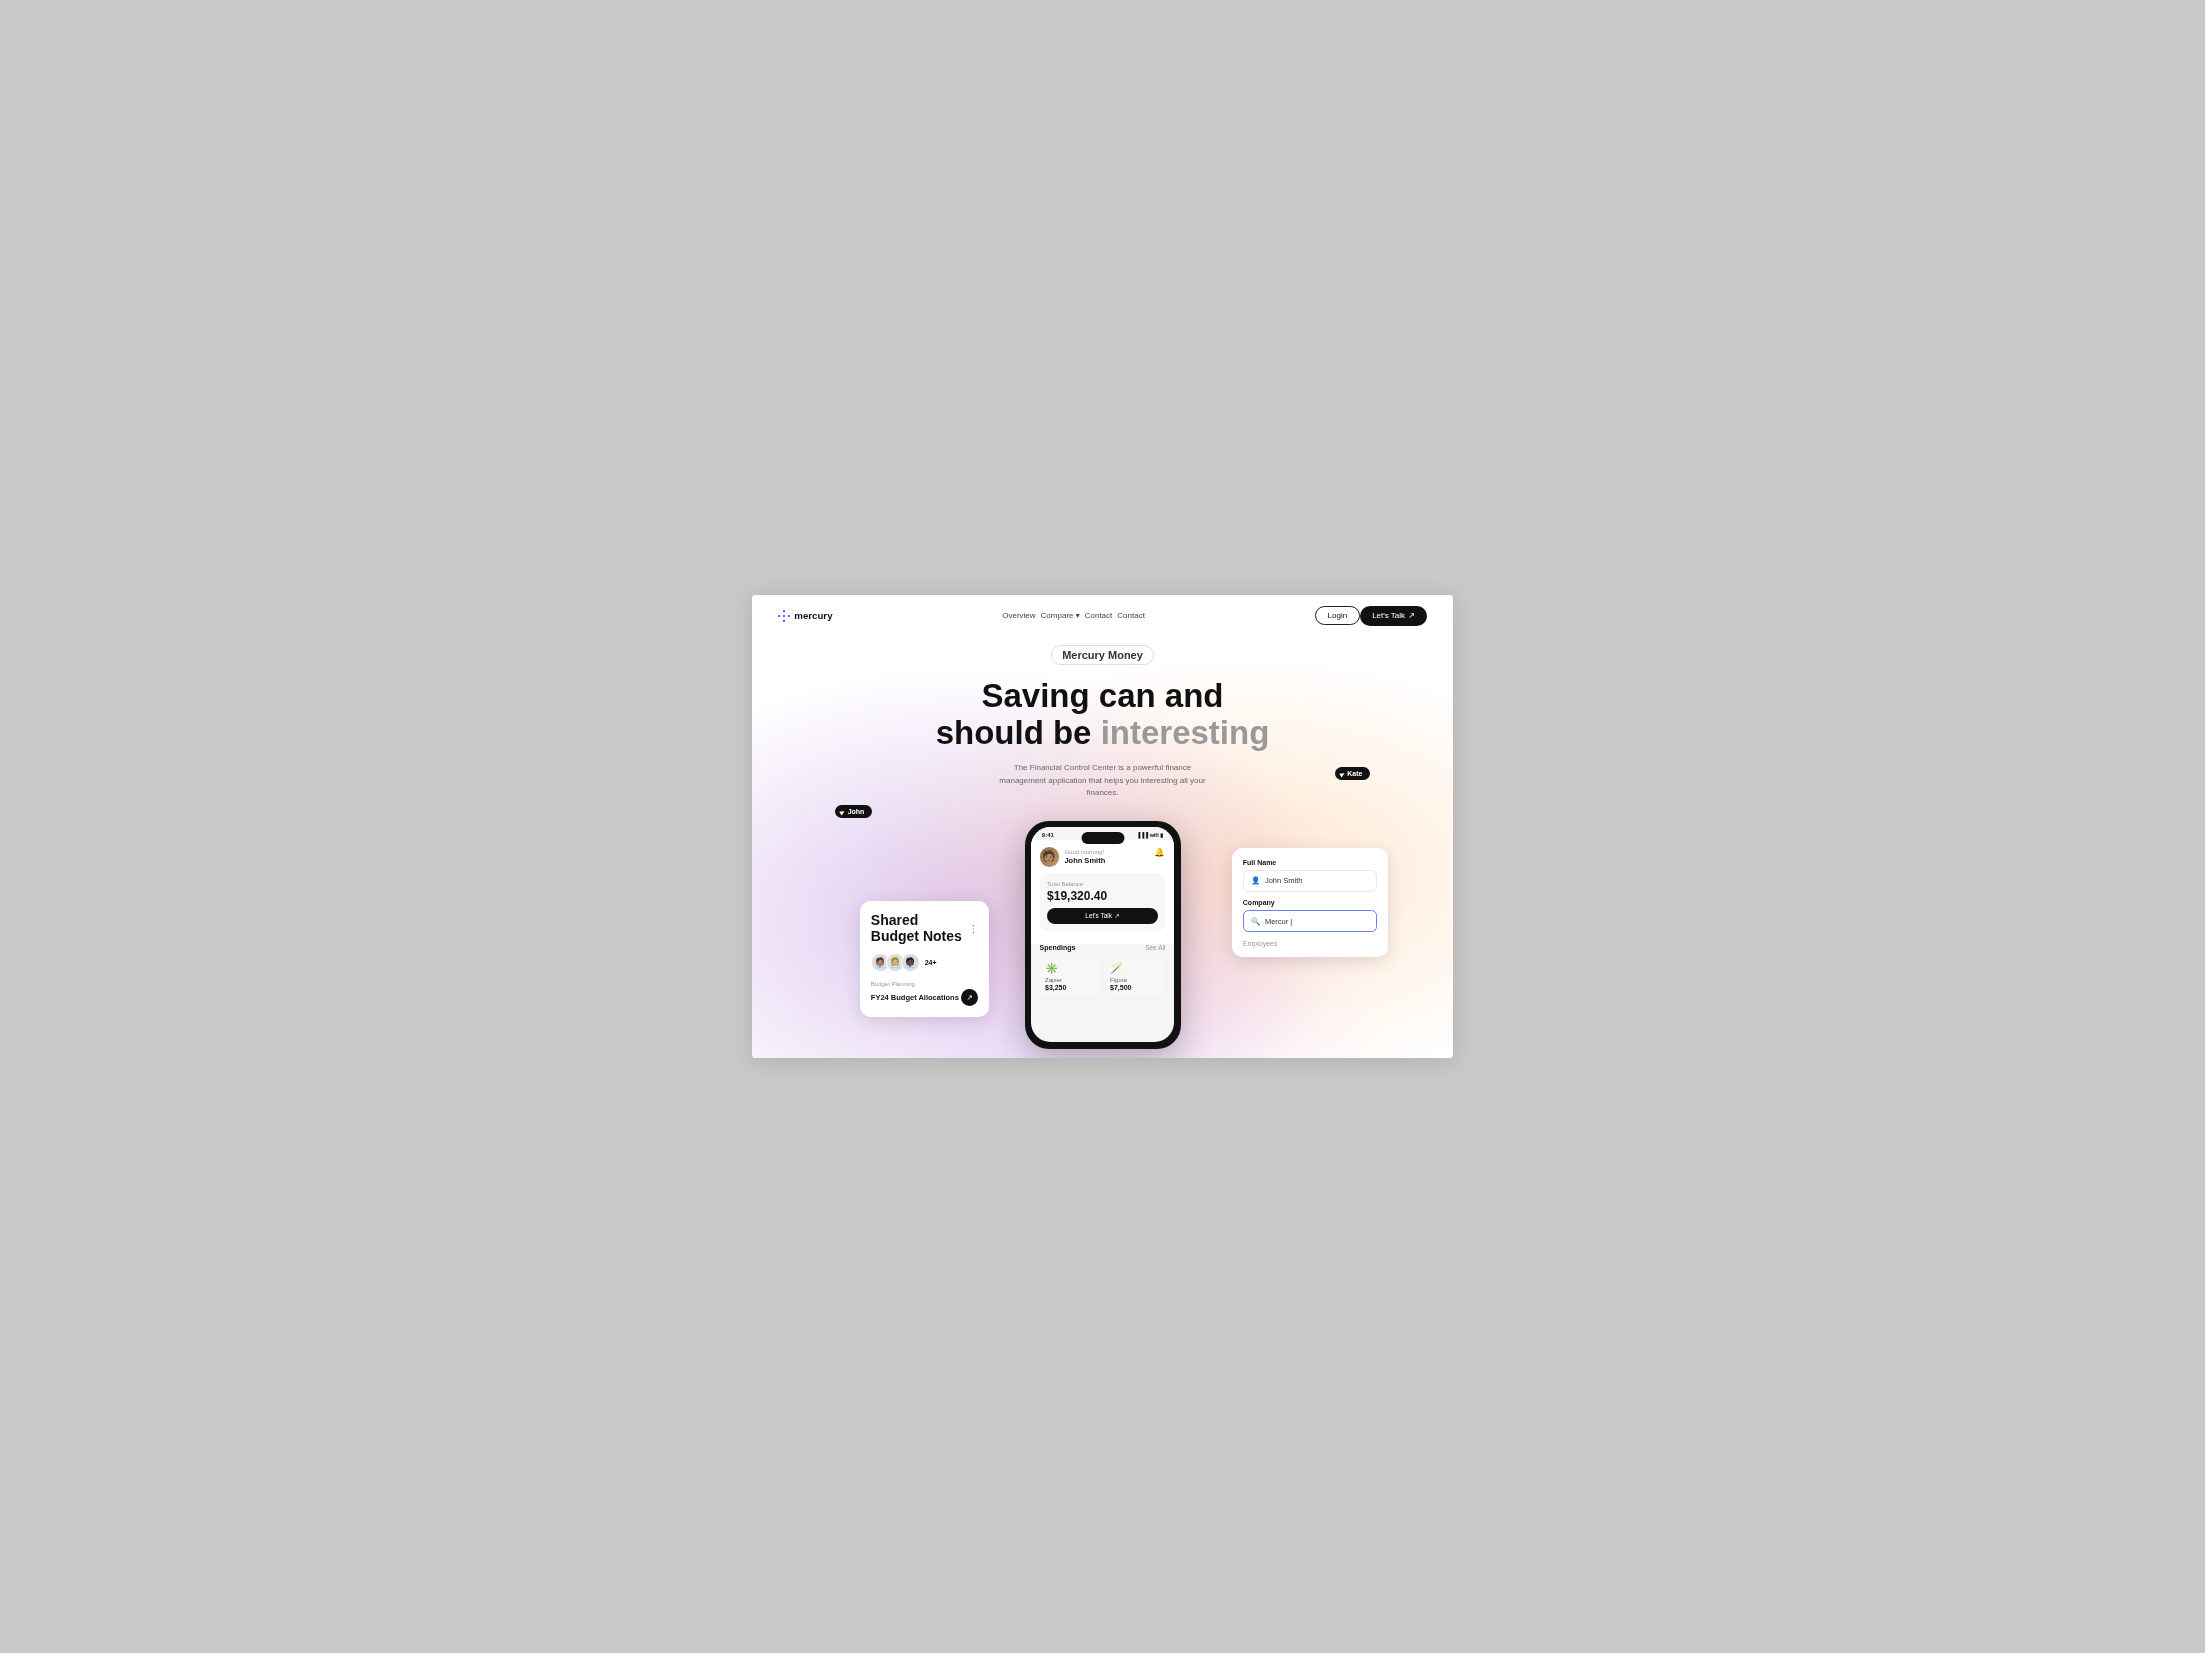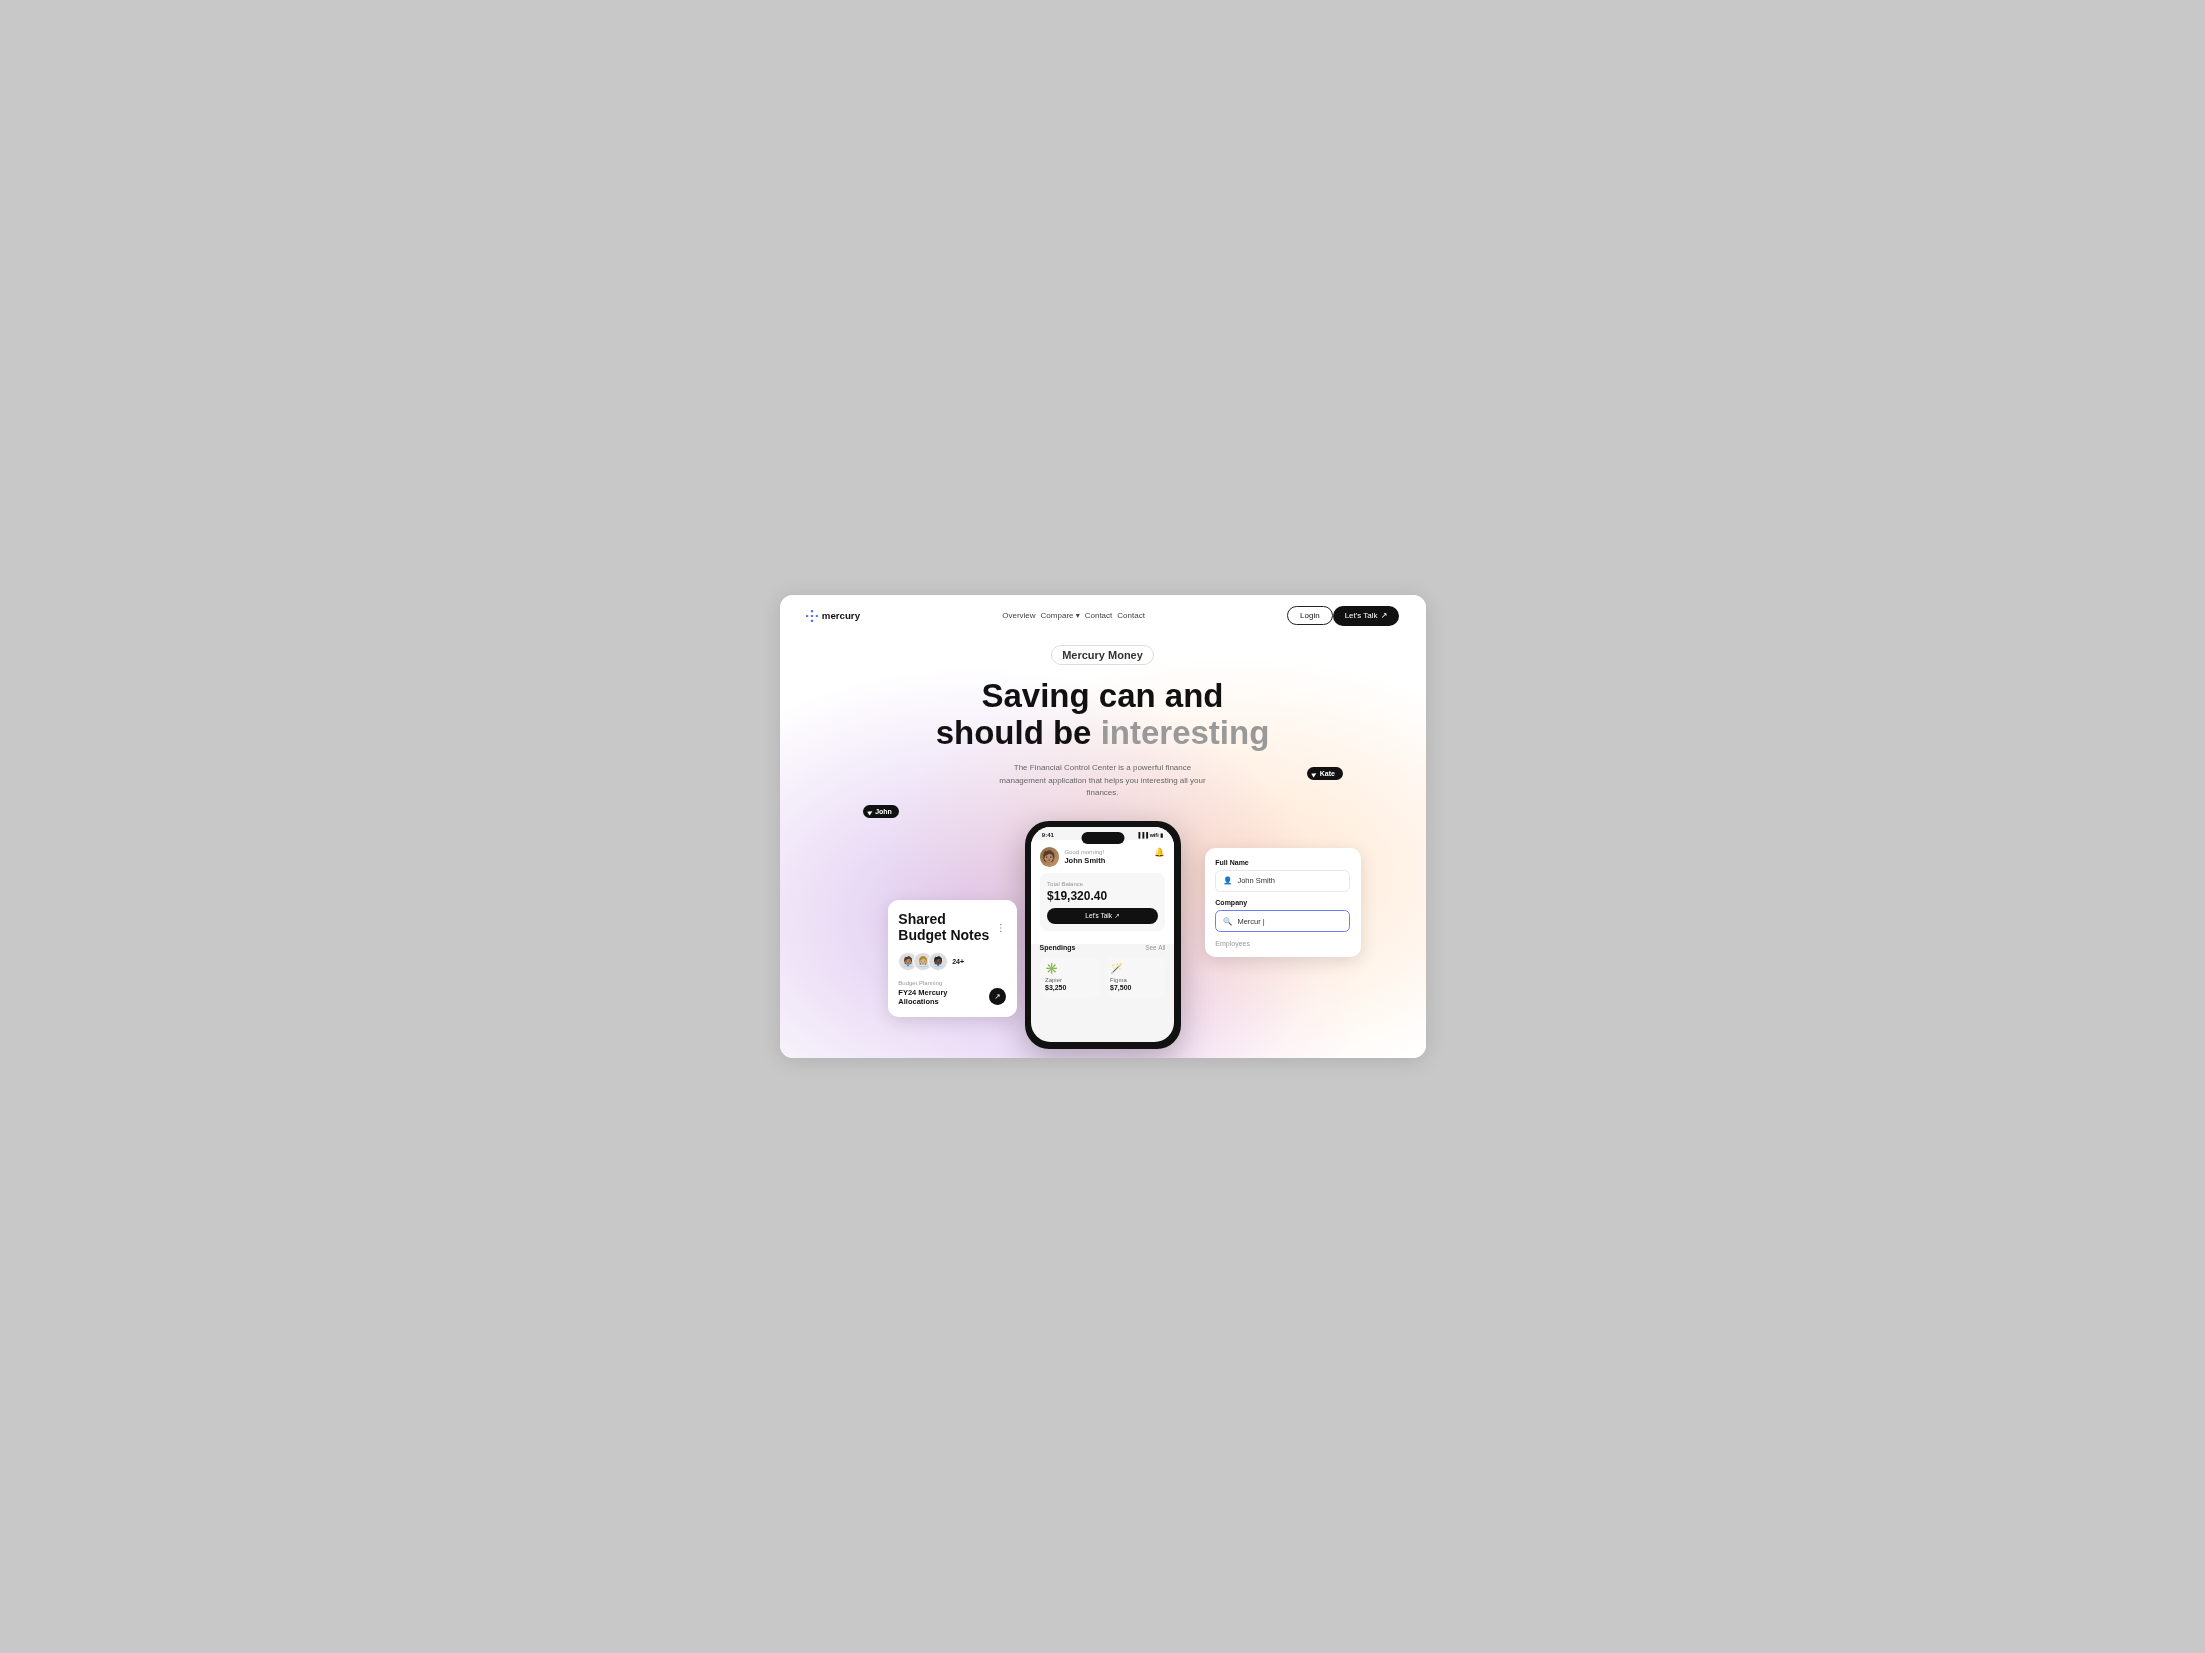--- a/index.html
+++ b/index.html
@@ -5,24 +5,24 @@
     * { box-sizing: border-box; margin: 0; padding: 0; }
     body {
       background: #c8c8c8;
       display: flex;
       align-items: center;
       justify-content: center;
       min-height: 100vh;
       font-family: -apple-system, BlinkMacSystemFont, 'Segoe UI', sans-serif;
     }
     .page-wrapper {
-      width: 646px;
+      width: 701px;
       min-height: 463px;
       background: #fff;
-      border-radius: 13px;
+      border-radius: 4px;
       overflow: hidden;
       position: relative;
       box-shadow: 0 2.2px 21.5px rgba(0,0,0,0.12);
     }
 
     
     .nav {
       display: flex;
       align-items: center;
       justify-content: space-between;
@@ -502,21 +502,21 @@
         <span class="card-dots">⋮</span>
       </div>
       <div class="avatar-stack">
         <div class="avatar-item">🧑🏽‍💼</div>
         <div class="avatar-item">👩🏼‍💼</div>
         <div class="avatar-item">🧑🏿‍💼</div>
         <span class="avatar-count">24+</span>
       </div>
       <div class="budget-label">Budget Planning</div>
       <div class="budget-link-row">
-        <span class="budget-name">FY24 Mercury Allocations</span>
+        <span class="budget-name">FY24 Budget Allocations</span>
         <div class="budget-arrow">
           <span>↗</span>
         </div>
       </div>
     </div>
 
     <div class="phone">
       <div class="phone-notch-center"></div>
       <div class="phone-inner">
 

